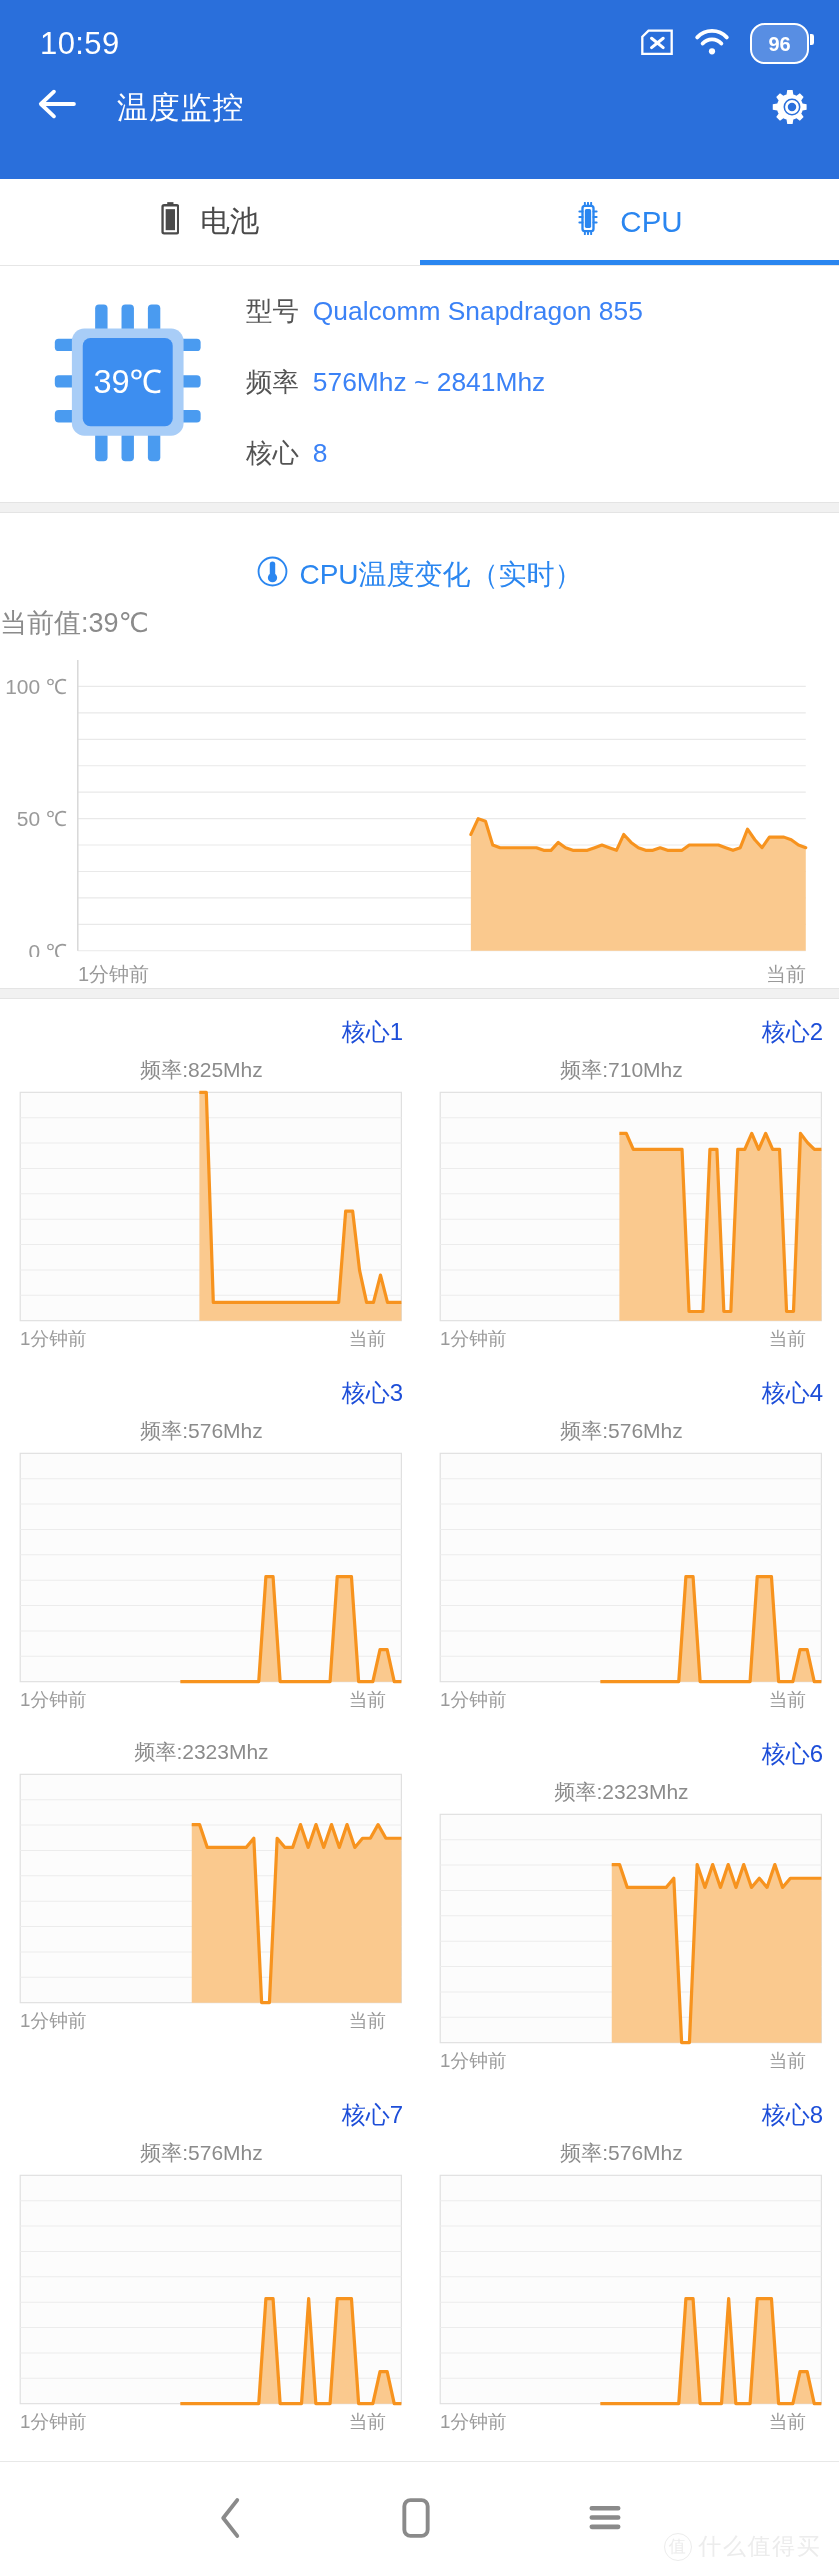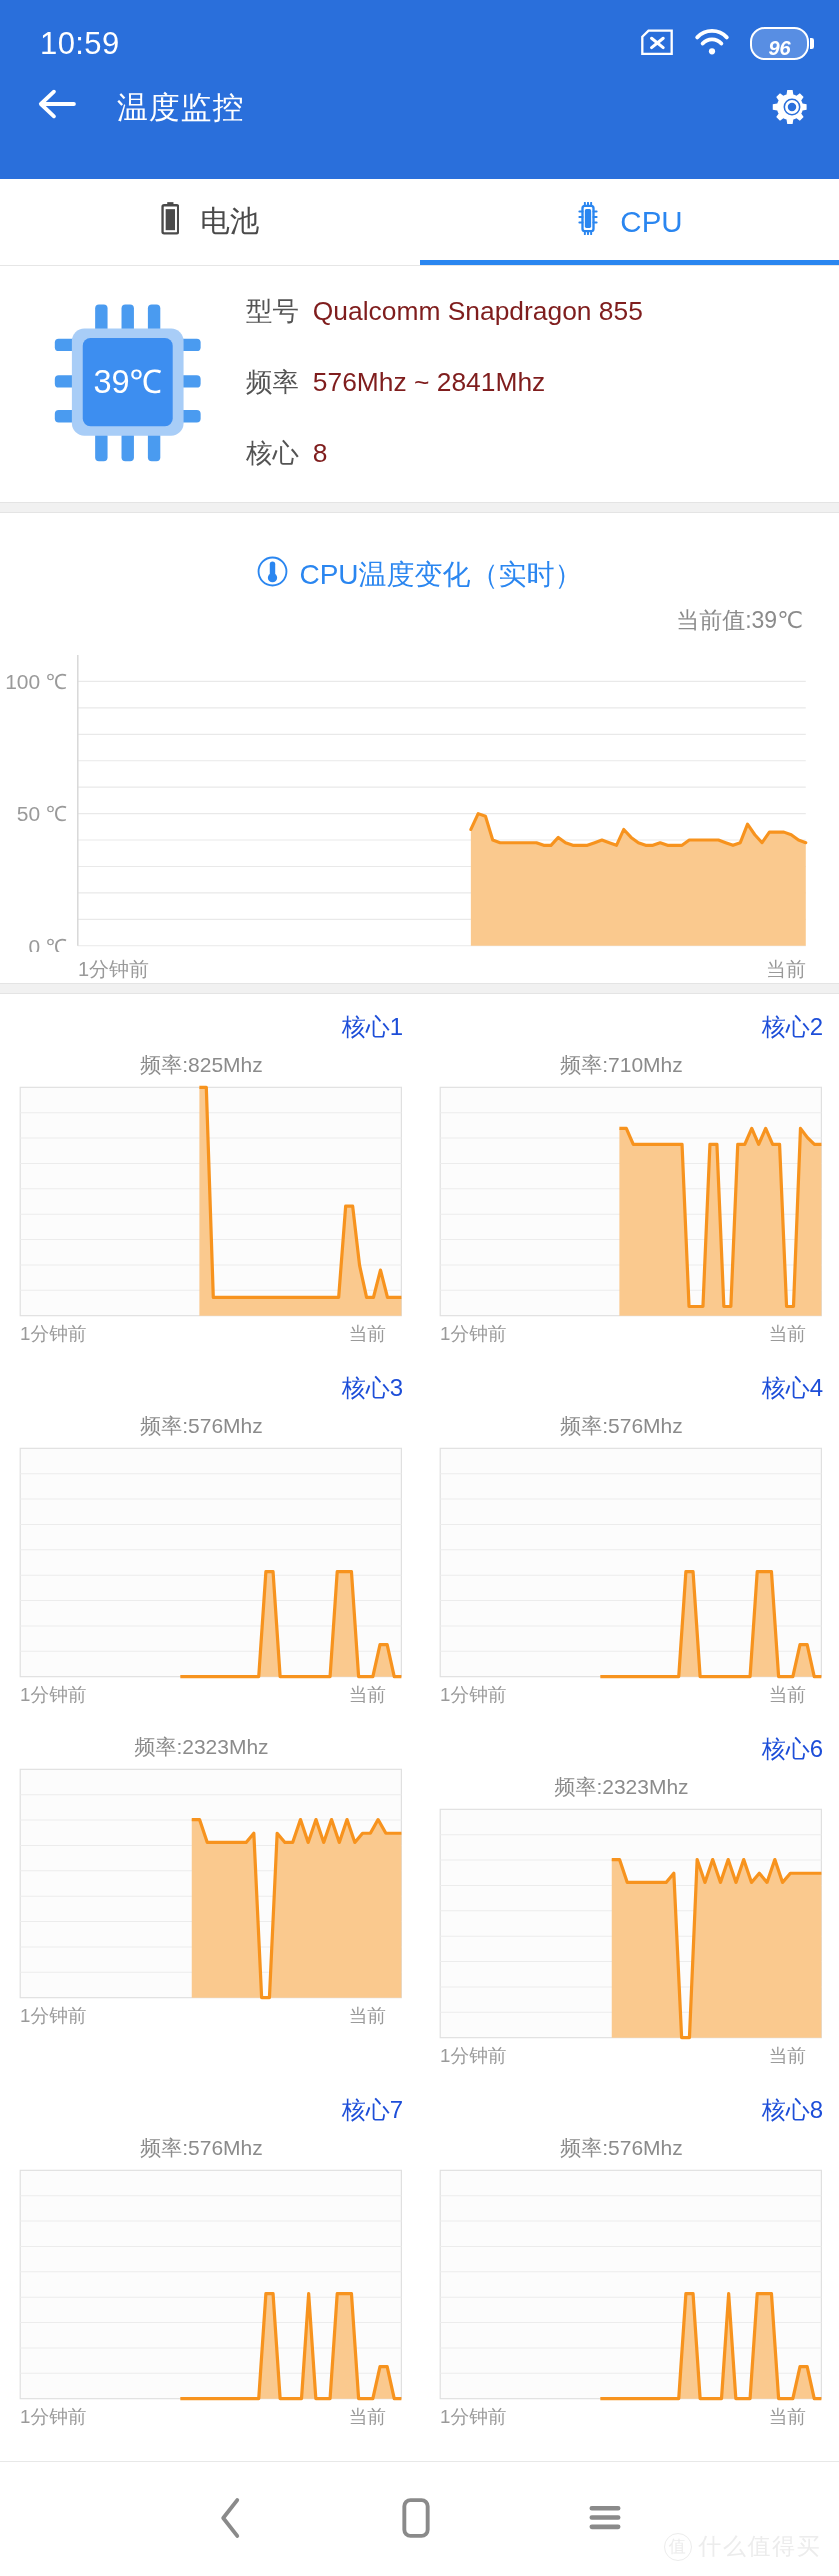--- a/index.html
+++ b/index.html
@@ -26,27 +26,26 @@
     letter-spacing: 0.4px;
     font-weight: 400;
     color: #ffffff;
   }
   .status-icons {
     display: flex;
     align-items: center;
     gap: 20px;
   }
   .battery-pill {
-    width: 59px; height: 33px;
+    width: 59px; height: 41px;
     border: 2.3px solid #ffffff;
     border-radius: 14.8px;
-    display: flex; align-items: flex-end; justify-content: center;
+    display: flex; align-items: center; justify-content: center;
     position: relative;
     background: rgba(255,255,255,0.22);
-    font-style: italic;
   }
   .battery-pill .cap {
     position: absolute; right: -7px; top: 9.3px;
     width: 3.9px; height: 11px; border-radius: 0 2.3px 2.3px 0;
     background: #ffffff;
   }
   .battery-pill span {
     font-size: 20px; color: #ffffff; font-weight: 600; line-height: 1;
   }
 
@@ -112,35 +111,35 @@
   }
   .cpu-row:last-child { margin-bottom: 0; }
   .cpu-label {
     font-size: 26.4px;
     color: #545454;
     margin-right: 14px;
     white-space: nowrap;
   }
   .cpu-value {
     font-size: 26.4px;
-    color: #7f1d1d;
+    color: #3b82f6;
   }
 
   
   .chart-block { background: #fff; padding-top: 43px; border-radius: 27px; }
   .chart-title {
     display: flex; align-items: center; justify-content: center;
     gap: 11px;
     font-size: 28px;
     color: #2a86f0;
     margin-bottom: 11px;
   }
   .chart-current {
-    text-align: right;
-    font-size: 23px;
+    text-align: left;
+    font-size: 27px;
     color: #8b8b8b;
     padding-right: 37px;
     margin-bottom: 4.7px;
   }
   .main-chart-wrap { position: relative; padding: 0 31px 0 0; }
   .main-chart { display: block; width: 840px; height: 311px; }
   .xaxis {
     display: flex; justify-content: space-between;
     font-size: 20px; color: #9a9a9a;
     padding: 4.7px 34px 0 78px;

